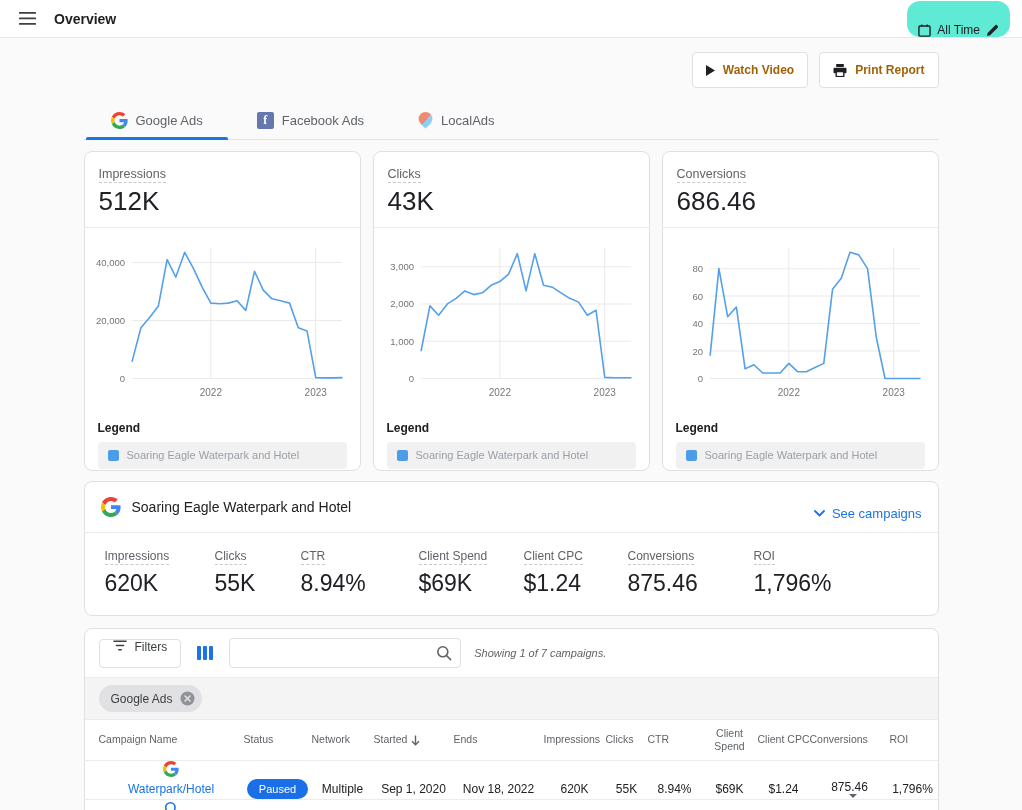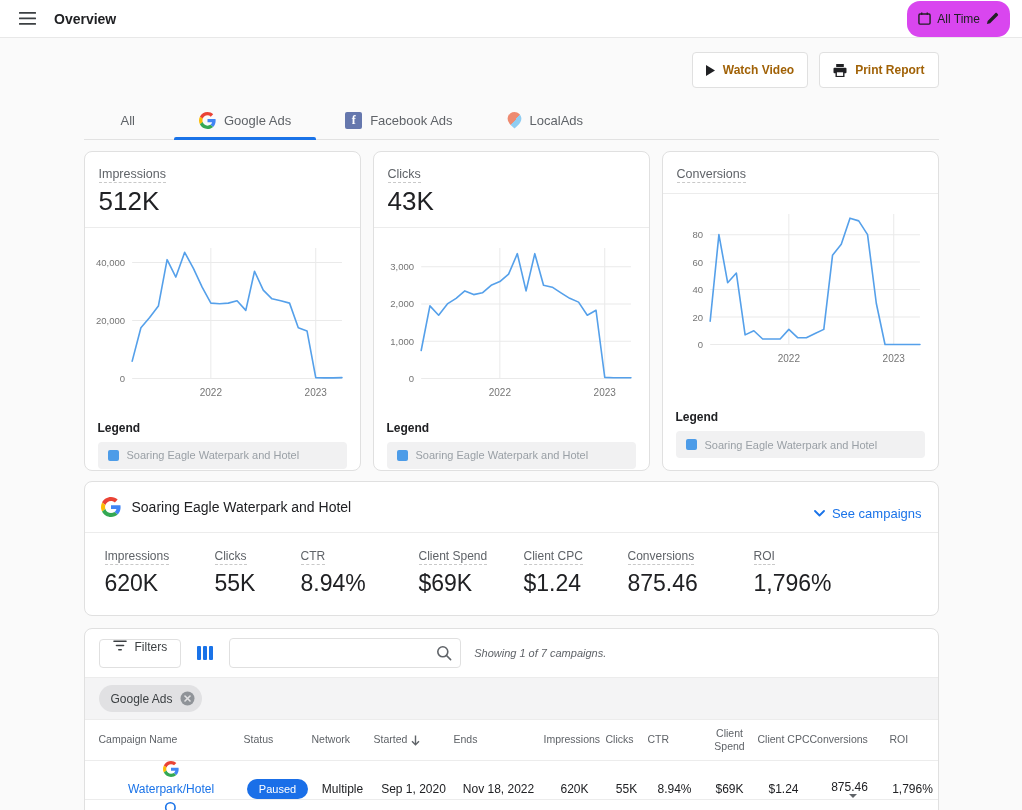--- a/index.html
+++ b/index.html
@@ -8,22 +8,22 @@
     font-family: "Liberation Sans", sans-serif;
     background:#fafafa; color:#202124; overflow:hidden;
   }
   svg text { font-family:"Liberation Sans", sans-serif; }
 
   
   .topbar { height:38px; background:#fff; border-bottom:1px solid #e8e8e8;
     display:flex; align-items:center; padding:2px 12px; position:relative; }
   .hamburger { width:26px; height:26px; display:flex; align-items:center; justify-content:center; cursor:pointer; margin-left:2px; }
   .topbar-title { font-size:14px; font-weight:700; margin-left:14px; }
-  .alltime-btn { margin-left:auto; display:flex; align-items:center; gap:6px;
-    background:#d946ef; border:none; border-radius:13px; height:36px; padding:0 11px;
+  .alltime-btn { margin-left:auto; display:flex; align-items:flex-end; gap:6px;
+    background:#5eead4; border:none; border-radius:13px; height:36px; padding:0 11px;
     font-size:12px; font-weight:500; color:#202124; cursor:pointer; font-family:inherit; }
 
   
   .content { width:855px; margin:0 auto; }
 
   .actions-row { display:flex; justify-content:flex-end; gap:11px; margin-top:14px; }
   .action-btn { display:flex; align-items:center; gap:8px; background:#fff;
     border:1px solid #e0e0e0; border-radius:4px; height:36px; padding:0 13px;
     font-size:12px; font-weight:600; color:#a16207; cursor:pointer; font-family:inherit; }
 
@@ -180,23 +180,20 @@
             <rect x="3.2" y="0" width="7.6" height="3" fill="#202124"></rect>
             <rect x="0.5" y="3.8" width="13" height="5.4" rx="1" fill="#202124"></rect>
             <rect x="3.2" y="7.6" width="7.6" height="5" fill="#fff" stroke="#202124" stroke-width="1.4"></rect>
           </svg>
       </span>
       <span>Print Report</span>
     </button>
   </div>
 
   <div class="tabs">
-    <div class="tab first">
-      <span>All</span>
-    </div>
     <div class="tab active">
       <span style="display:flex">
         <svg width="17" height="17">
             <use href="#g-logo"></use>
           </svg>
       </span>
       <span>Google Ads</span>
     </div>
     <div class="tab">
       <span class="fb-badge">
@@ -272,20 +269,21 @@
         <div class="legend-chip">
           <span class="legend-swatch"></span>
           <span class="legend-name">Soaring Eagle Waterpark and Hotel</span>
         </div>
       </div>
     </div>
 
     <div class="card chart-card">
       <div class="chart-head">
         <span class="metric-label">Conversions</span>
+        <div class="metric-value">686.46</div>
       </div>
       <div class="chart-wrap">
           <svg viewBox="0 0 266 178">
             <line x1="123.375" y1="10" x2="123.375" y2="140" stroke="#eaeaea" stroke-width="1"></line>
             <text x="123.375" y="157" text-anchor="middle" fill="#757575" font-size="10">2022</text>
             <line x1="227.875" y1="10" x2="227.875" y2="140" stroke="#eaeaea" stroke-width="1"></line>
             <text x="227.875" y="157" text-anchor="middle" fill="#757575" font-size="10">2023</text>
             <line x1="45" y1="140" x2="254" y2="140" stroke="#eaeaea" stroke-width="1"></line>
             <text x="38" y="143.5" text-anchor="end" fill="#757575" font-size="9.5">0</text>
             <line x1="45" y1="112.63157894736842" x2="254" y2="112.63157894736842" stroke="#eaeaea" stroke-width="1"></line>

